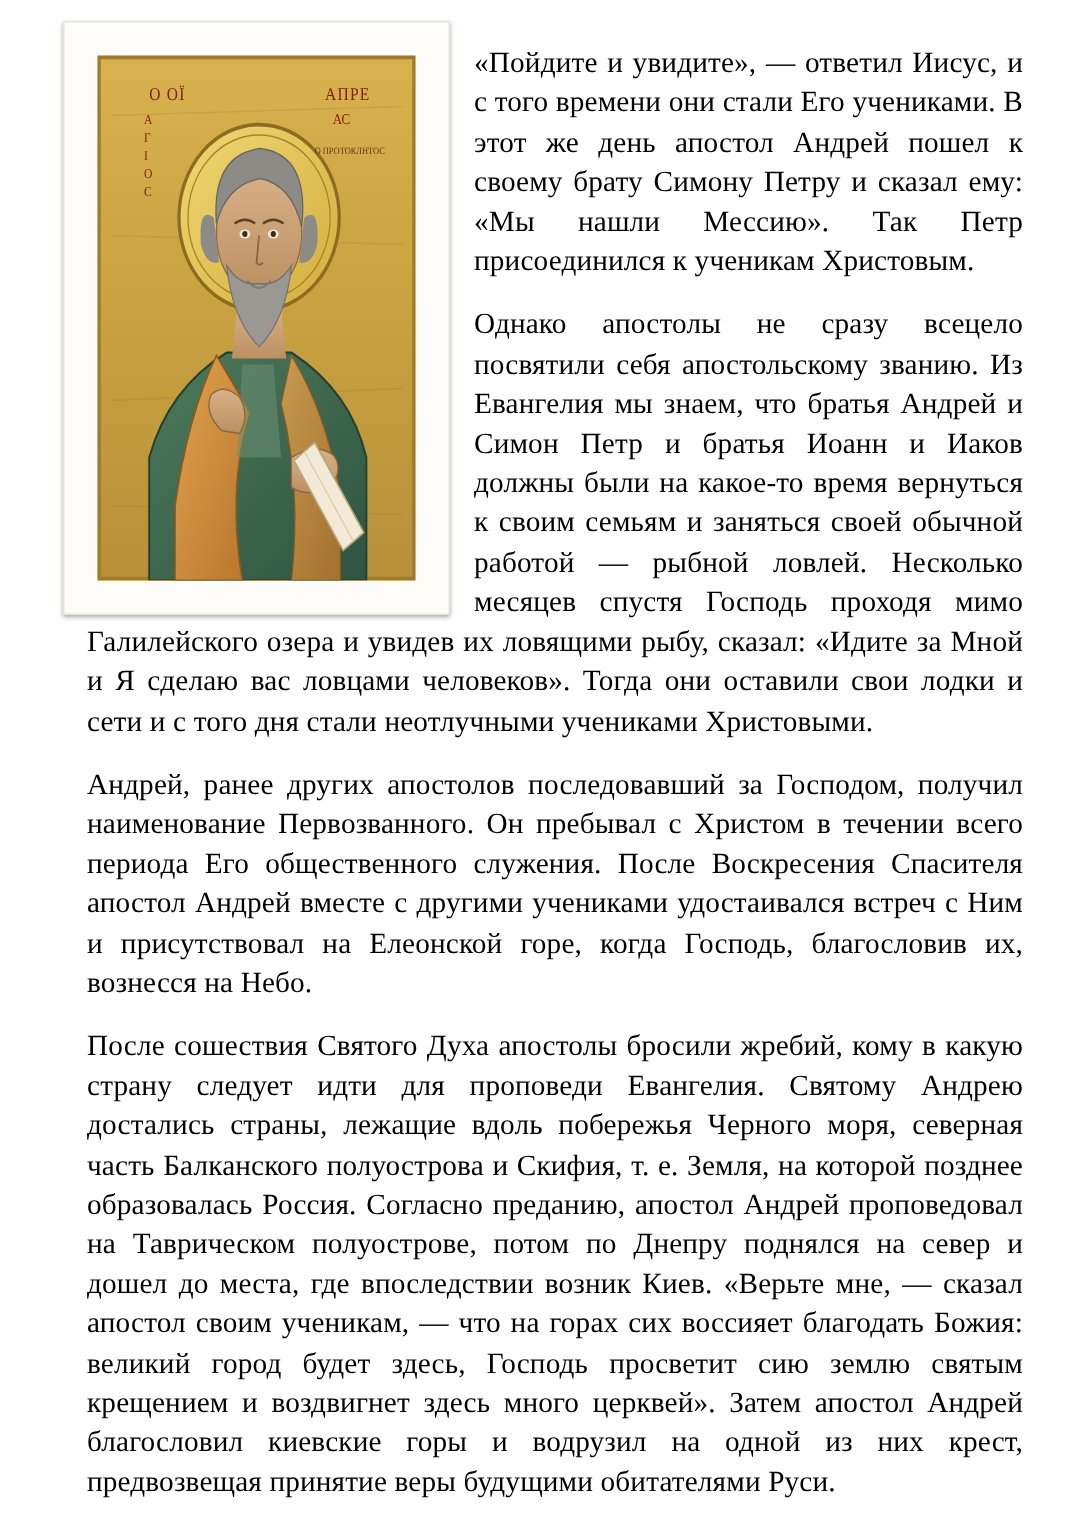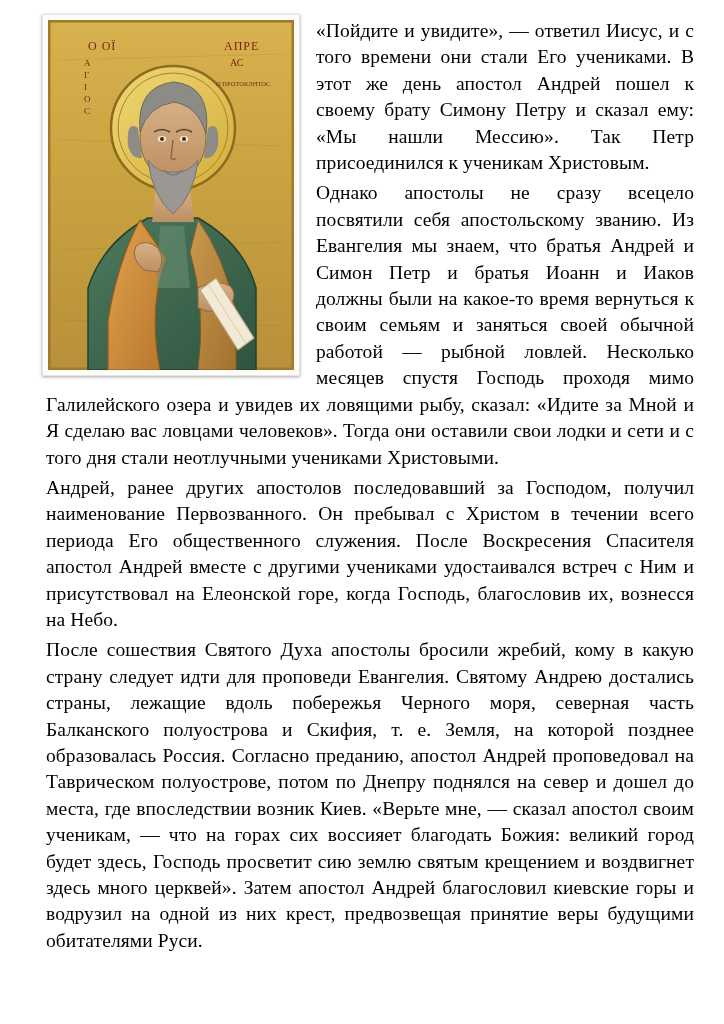--- a/index.html
+++ b/index.html
@@ -21,21 +21,21 @@
     box-sizing: border-box;
     padding: 14px 26px 0 42px;
   }
 
   
   .icon-figure {
     float: left;
     width: 258px;
     margin: 0 16px 4px 0;
     background: #fdfcf8;
-    padding: 5px;
+    padding: 22px;
     box-sizing: border-box;
     box-shadow: 0 1px 3px rgba(0,0,0,0.35);
     border: 1px solid #e8e4da;
   }
   .icon-frame {
     position: relative;
     width: 100%;
     height: 350px;
     overflow: hidden;
     background: #c9a43c;
@@ -43,21 +43,21 @@
   .icon-svg { display: block; width: 100%; height: 100%; }
 
   
   .body-text {
     text-align: justify;
     font-size: 19.5px;
     line-height: 26.4px;
     letter-spacing: 0.1px;
   }
   .body-text p {
-    margin: 4px;
+    margin: 16px;
     text-indent: 0;
   }
   .clearfix::after { content: ""; display: block; clear: both; }
 </style>
 </head>
 <body>
 
 <div class="page">
 
   <figure class="icon-figure">

